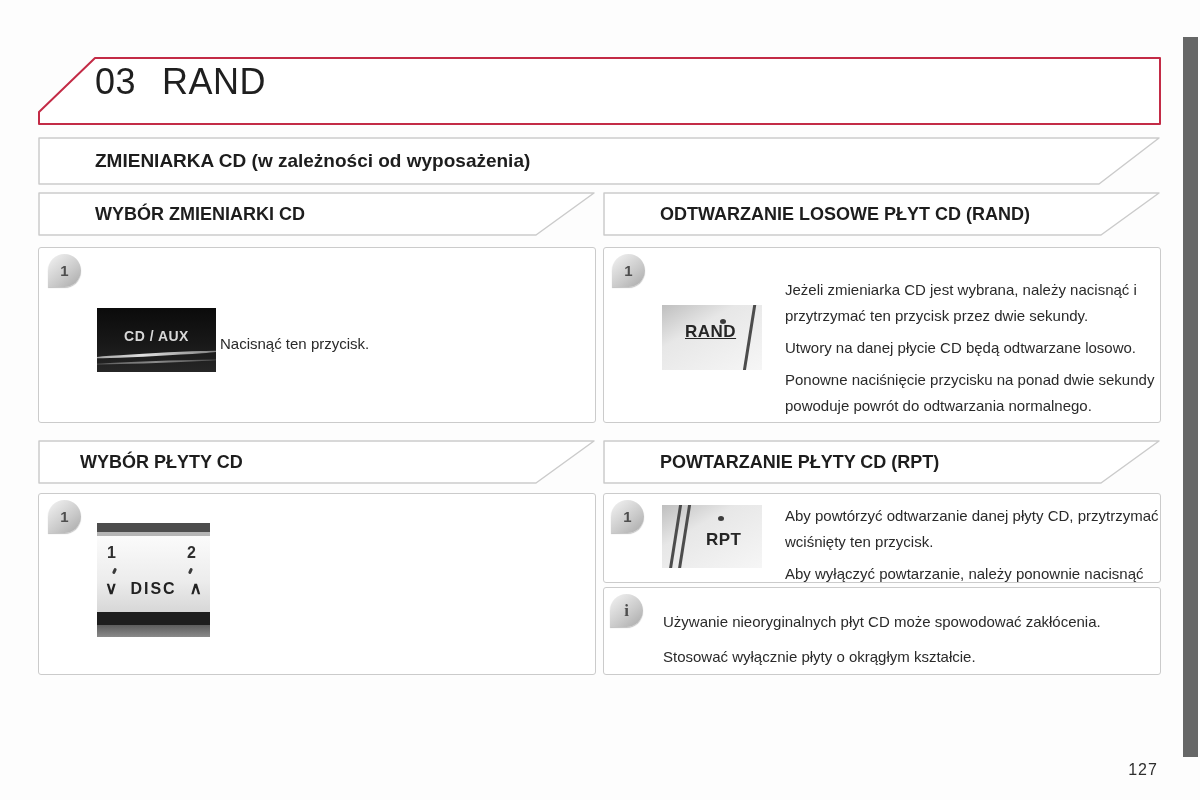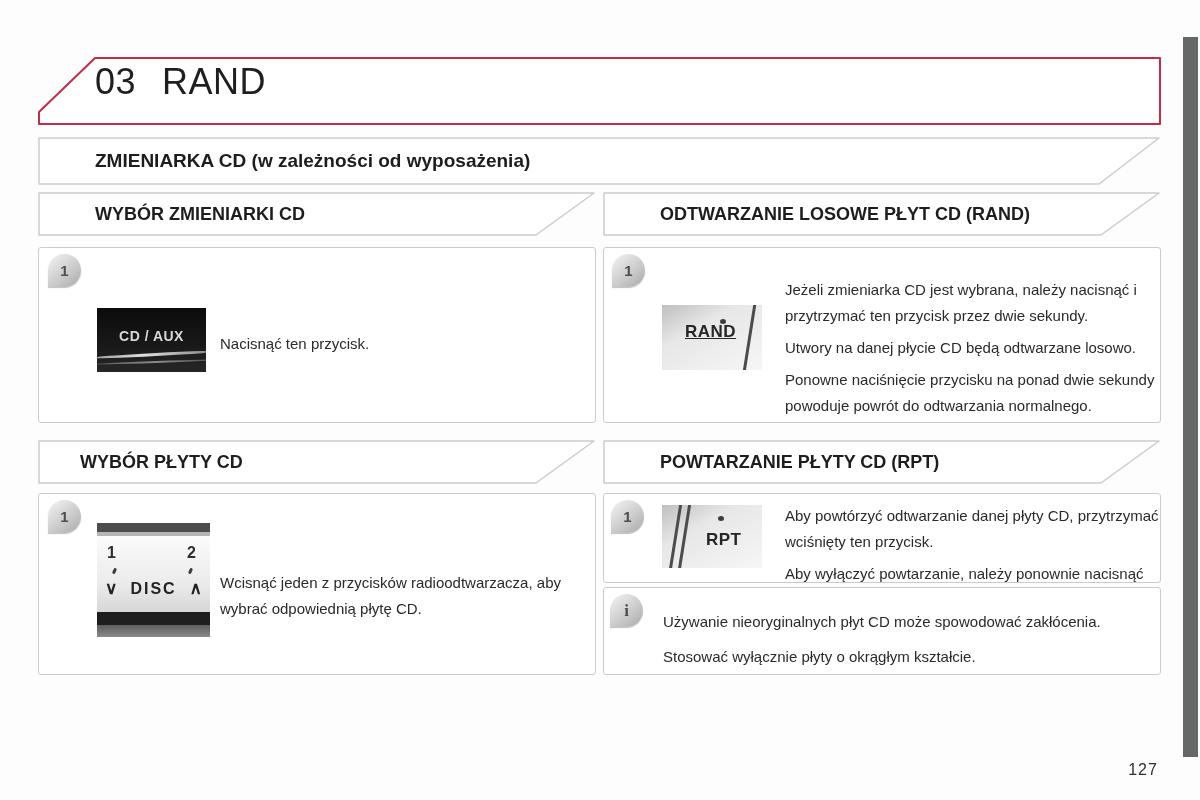--- a/index.html
+++ b/index.html
@@ -34,21 +34,21 @@
   .badge { width:33px; height:33px; border-radius:50% 50% 50% 0;
            background:linear-gradient(140deg,#ededed 10%,#c9c9c9 60%,#a8a8a8 100%);
            box-shadow:0 1px 1px rgba(0,0,0,.25);
            display:flex; align-items:center; justify-content:center;
            font-size:15px; font-weight:bold; color:#4e4e4e; }
 
   .body-text { font-size:15px; line-height:26px; color:#2a2a2a; }
   .body-text p { margin-bottom:6px; }
 
   
-  #cdaux-img { left:97px; top:308px; width:109px; height:64px;
+  #cdaux-img { left:97px; top:308px; width:119px; height:64px;
                background:linear-gradient(180deg,#0b0b0b 0%,#181818 55%,#262626 100%);
                overflow:hidden; }
   #cdaux-img .lbl { position:absolute; left:0; right:0; top:20px; text-align:center;
                     color:#d8d8d8; font-weight:bold; font-size:14px; letter-spacing:0.5px; }
   .streak { position:absolute; left:-6px; width:130px; border-radius:50%; }
   #streak1 { top:45px; height:3px; background:linear-gradient(90deg,#9b9b9b,#e0e0e0 40%,#7a7a7a); transform:rotate(-3deg); }
   #streak2 { top:53px; height:2px; background:linear-gradient(90deg,#555,#8b8b8b 50%,#444); transform:rotate(-2deg); }
 
   
   #disc-img { left:97px; top:523px; width:113px; height:114px; overflow:hidden; background:#e8e8e8; }
@@ -163,21 +163,20 @@
       <span class="tick t2"></span>
       <div class="drow">
         <span class="chev">∨</span>
         <span class="dlbl">DISC</span>
         <span class="chev">∧</span>
       </div>
     </div>
     <div class="bar-dark"></div>
     <div class="bar-bot"></div>
   </div>
-  <div class="abs body-text" style="left:220px; top:570px; width:378px;">Wcisnąć jeden z przycisków radioodtwarzacza, aby wybrać odpowiednią płytę CD.</div>
 
   <div class="abs cbox" style="left:603px; top:493px; width:558px; height:90px;"></div>
   <div class="abs badge" style="left:611px; top:500px;">1</div>
   <div class="abs key-img" id="rpt-img">
     <div class="slant s1"></div>
     <div class="slant s2"></div>
     <div class="dot"></div>
     <div class="klbl">RPT</div>
   </div>
   <div class="abs body-text" style="left:785px; top:503px; width:378px;">

